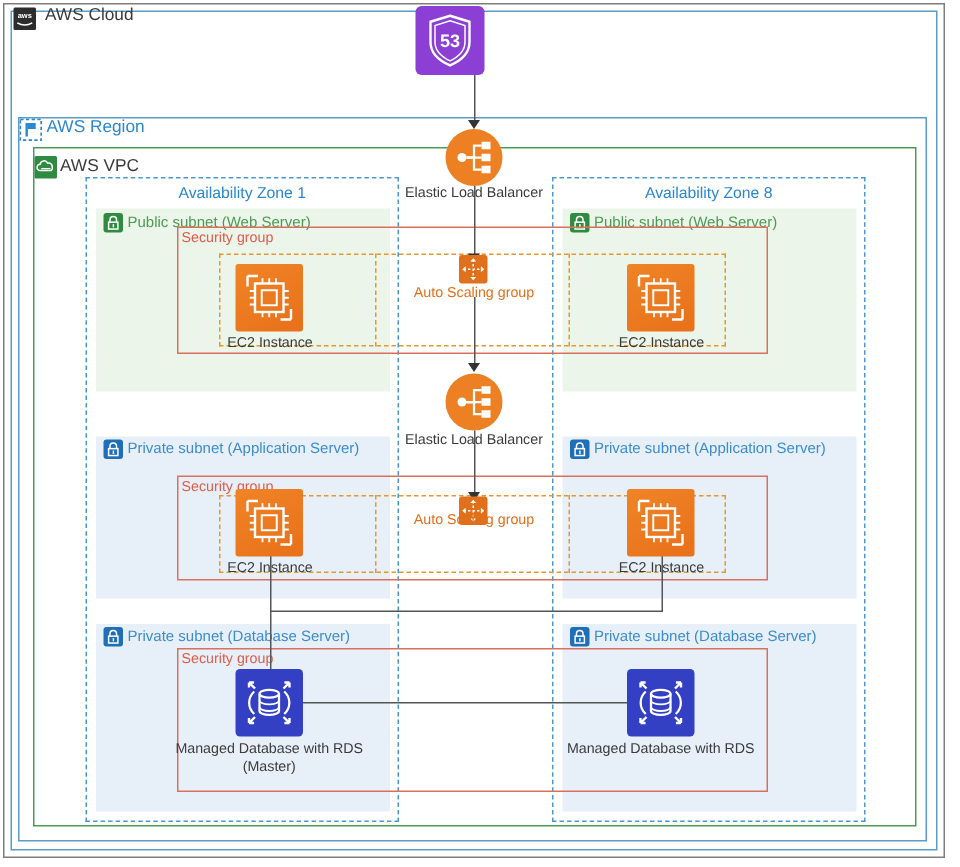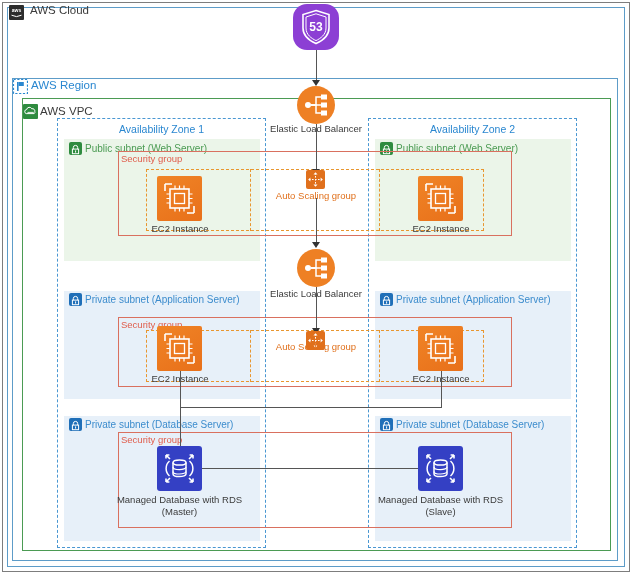--- a/index.html
+++ b/index.html
@@ -69,21 +69,21 @@
   .icon{position:absolute;}
   .ico-aws{left:9px;top:5px;width:15px;height:15px;background:#2d2d2d;border-radius:1px;}
   .ico-aws svg{display:block;}
 
   .ico-region{left:13px;top:79px;width:15px;height:15px;}
   .ico-vpc{left:23px;top:104px;width:15px;height:15px;background:#2e8b3f;border-radius:1px;}
   .ico-lock{width:13px;height:13px;border-radius:2px;}
   .ico-lock-green{background:#2e8b3f;}
   .ico-lock-blue{background:#1f6fb8;}
 
-  .ico-r53{left:293px;top:4px;width:46px;height:46px;background:#8c3fd4;border-radius:14px;}
+  .ico-r53{left:277px;top:4px;width:46px;height:46px;background:#8c3fd4;border-radius:4px;}
   .elb{width:38px;height:38px;border-radius:50%;background:#ee8024;position:absolute;}
   .elb1{left:297px;top:86px;}
   .elb2{left:297px;top:249px;}
 
   .ec2{width:45px;height:45px;background:linear-gradient(150deg,#f08426 0%,#e8701a 100%);border-radius:2px;position:absolute;}
   .rds{width:45px;height:45px;background:#3440c4;border-radius:3px;position:absolute;}
   .asg-ico{width:19px;height:19px;background:#e0701c;border-radius:2px;position:absolute;}
 
   .bastion{position:absolute;left:77px;top:202px;width:46px;height:44px;background:#f2883b;border-radius:7px;color:#ffffff;font-size:9.5px;text-align:center;line-height:1.25;padding-top:8px;box-sizing:border-box;}
 
@@ -126,21 +126,21 @@
       <path d="M3.2 9.6 a2.1 2.1 0 0 1 0.5 -4.1 a2.7 2.7 0 0 1 5.1 -0.7 a2.3 2.3 0 0 1 3 2.6 a1.9 1.9 0 0 1 -0.6 2.2 z" fill="none" stroke="#ffffff" stroke-width="1"></path>
       <path d="M4.5 8.4 h6.2" stroke="#ffffff" stroke-width="0.9"></path>
     </svg>
   </div>
   <div class="lbl t-vpc">AWS VPC</div>
 
   <div class="box az az1"></div>
   <div class="lbl t-az t-az1">Availability Zone 1</div>
 
   <div class="box az az2"></div>
-  <div class="lbl t-az t-az2">Availability Zone 2</div>
+  <div class="lbl t-az t-az2">Availability Zone 8</div>
 
   <div class="box subnet subnet-public pub1"></div>
   <div class="icon ico-lock ico-lock-green" style="left:69px;top:142px;">
     <svg width="13" height="13" viewBox="0 0 13 13">
       <path d="M4.3 6.2 V4.6 a2.2 2.2 0 0 1 4.4 0 V6.2" fill="none" stroke="#ffffff" stroke-width="1"></path>
       <rect x="3.4" y="6.1" width="6.2" height="4.6" fill="none" stroke="#ffffff" stroke-width="1"></rect>
       <rect x="6.1" y="7.4" width="1" height="2.2" fill="#ffffff"></rect>
     </svg>
   </div>
   <div class="lbl t-subnet t-subnet-pub" style="left:85px;top:143px;">Public subnet (Web Server)</div>
@@ -381,17 +381,16 @@
       <g stroke="#ffffff" stroke-width="1.6" fill="none">
         <path d="M13 13 l-4 -4 M9 9 h3.4 M9 9 v3.4"></path>
         <path d="M32 13 l4 -4 M36 9 h-3.4 M36 9 v3.4"></path>
         <path d="M13 32 l-4 4 M9 36 h3.4 M9 36 v-3.4"></path>
         <path d="M32 32 l4 4 M36 36 h-3.4 M36 36 v-3.4"></path>
       </g>
     </svg>
   </div>
   <div class="cap" style="left:373px;top:494px;width:135px;">
     <div>Managed Database with RDS</div>
-    <div>(Slave)</div>
   </div>
 
 
 </div>
 
 </body></html>

